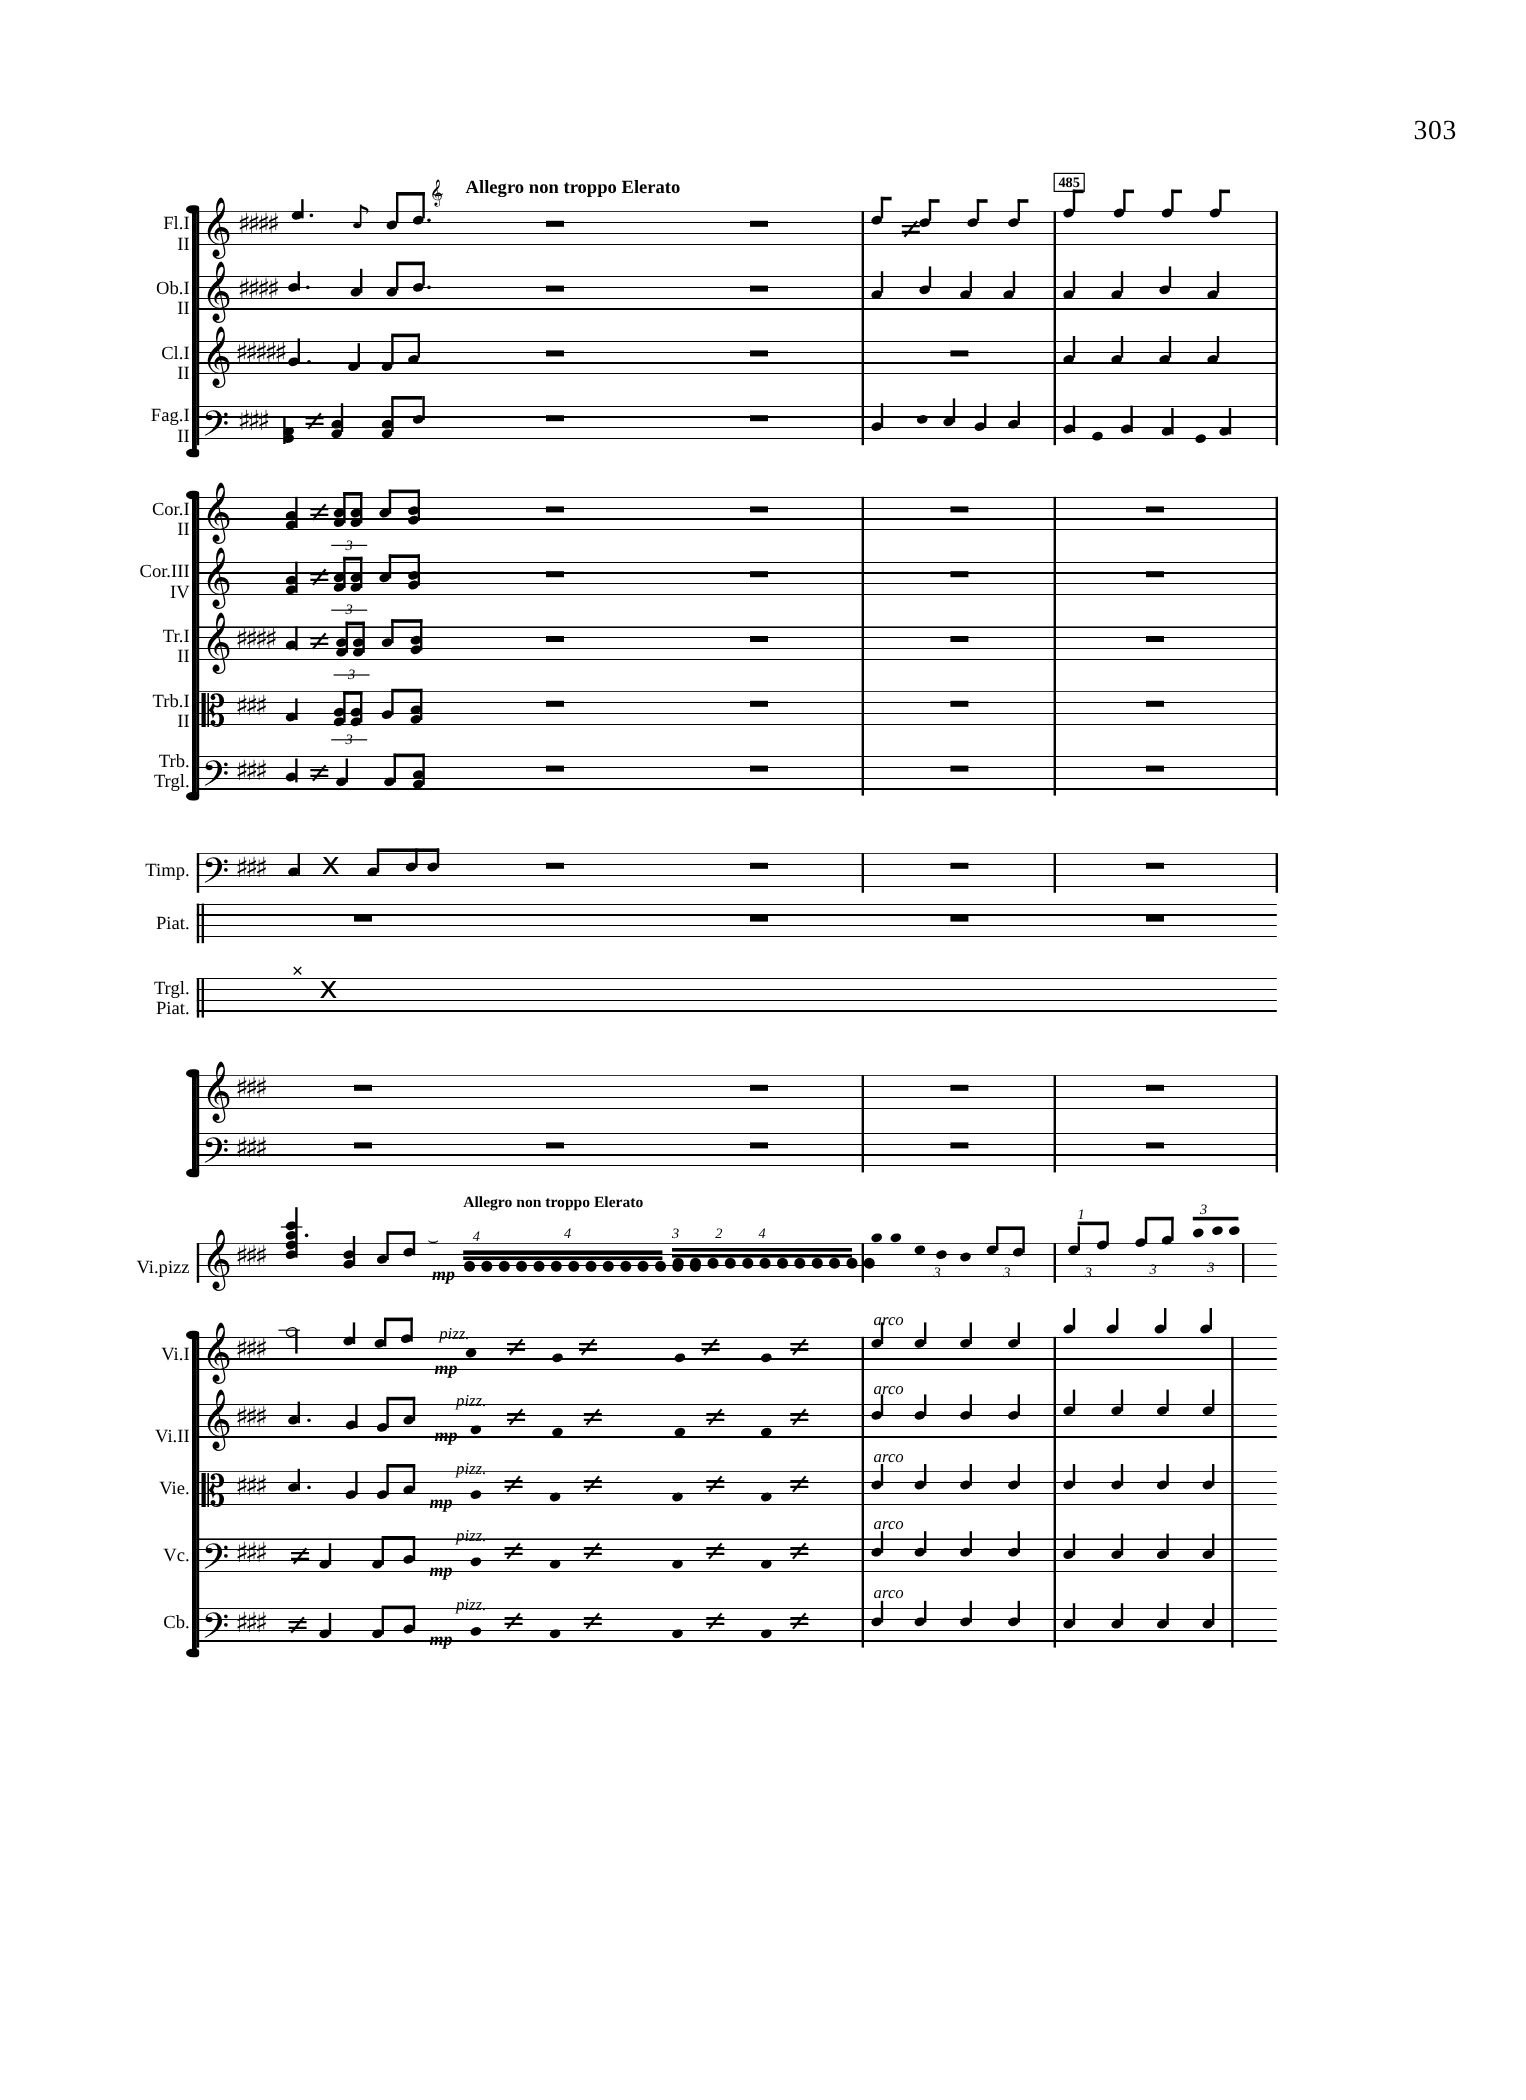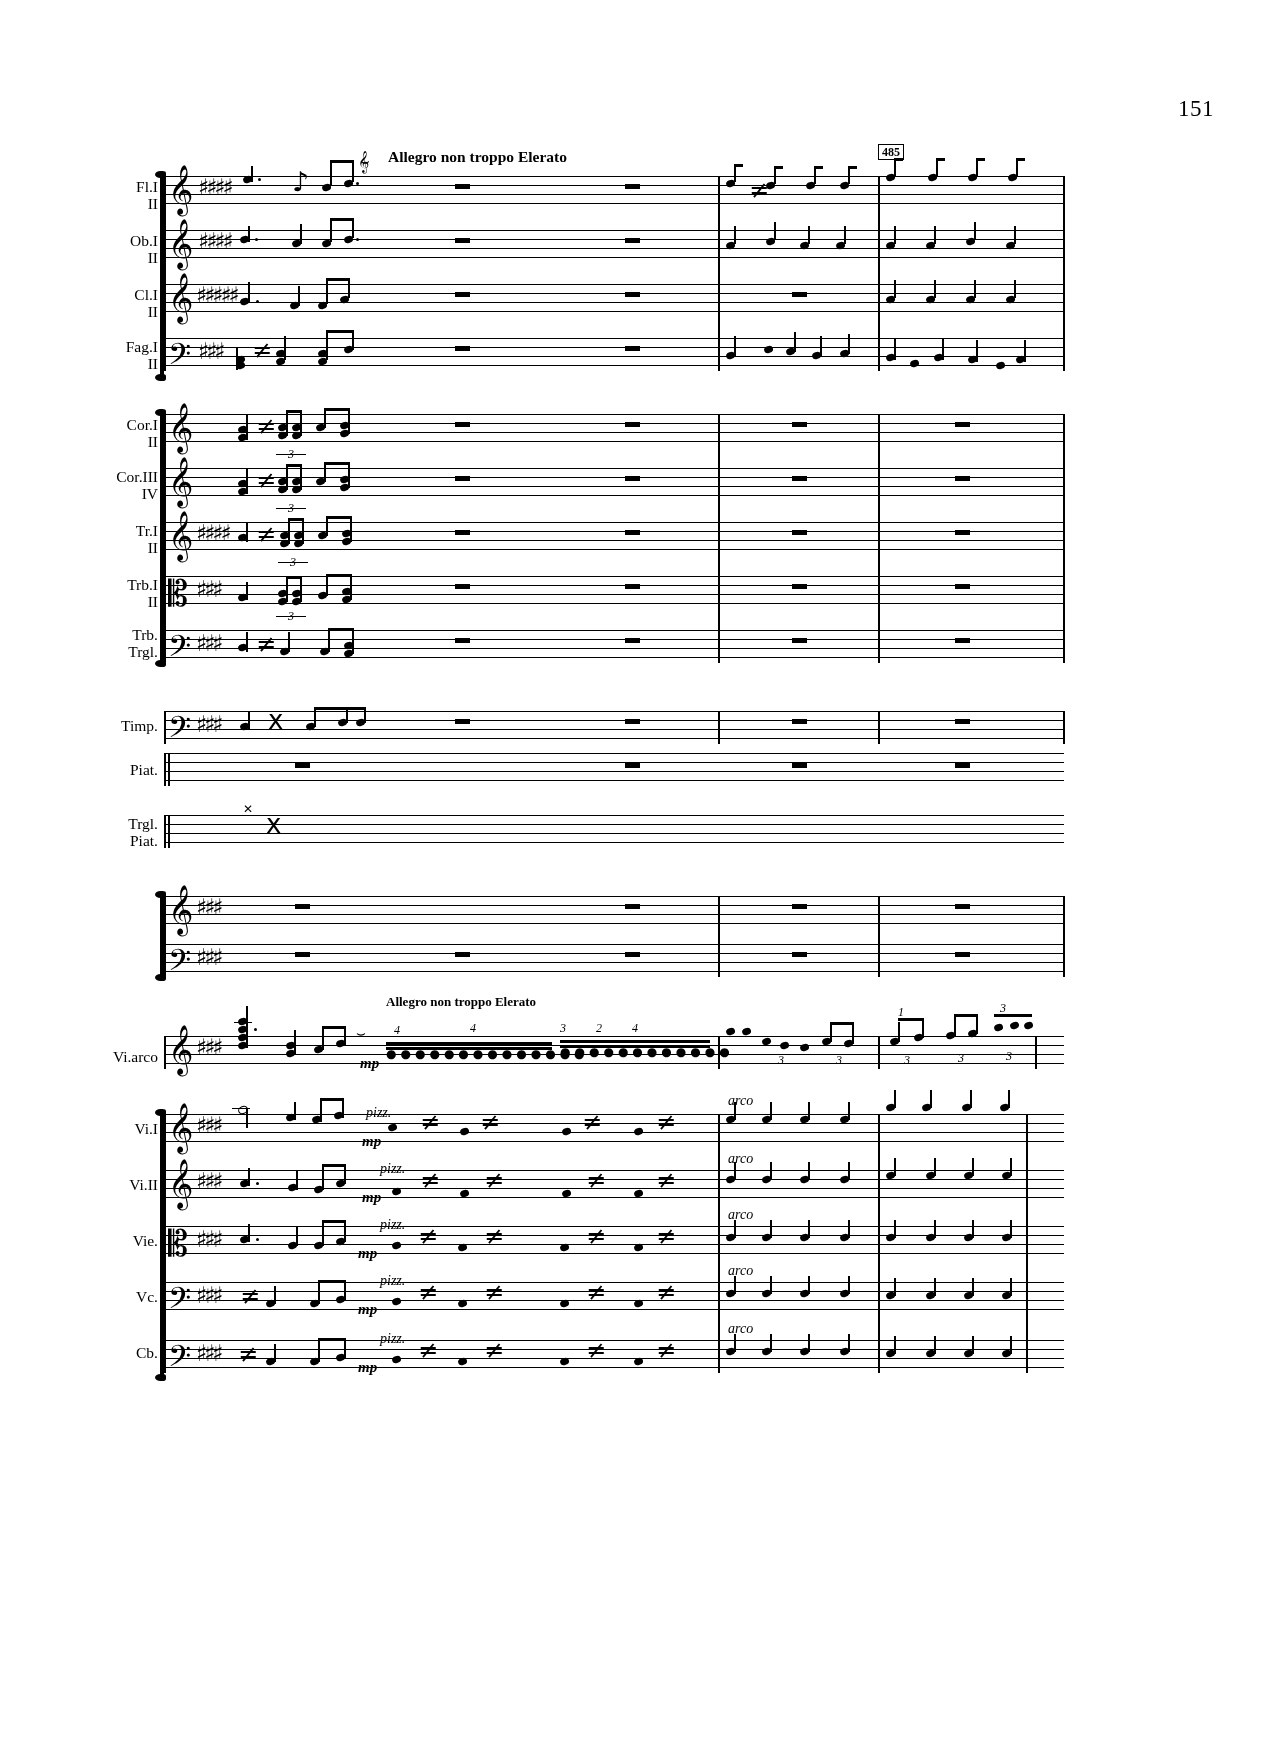--- a/index.html
+++ b/index.html
@@ -194,21 +194,21 @@
   .fermata { font-size: 19px; }
   .hairline {
     position: absolute;
     height: 1.2px;
     background: #000;
   }
 </style>
 </head>
 <body>
 
-<div id="page-number">151</div>
+<div id="page-number">303</div>
 
 <div class="system" style="top:170px;">
 
   <div class="tempo-mark" style="left:388px; top:-22px;">Allegro non troppo Elerato</div>
   <div class="rehearsal-mark" style="left:878px; top:-26px;text-align:center;">485</div>
 
   <div class="staff-label" style="left:78px; top:8px; width:80px;">Fl.I
 II</div>
   <div class="staff-label" style="left:78px; top:62px; width:80px;">Ob.I
 II</div>
@@ -600,21 +600,21 @@
   <div class="wholerest" style="left:455px; top:62px;"></div>
   <div class="wholerest" style="left:625px; top:62px;"></div>
   <div class="wholerest" style="left:792px; top:62px;"></div>
   <div class="wholerest" style="left:955px; top:62px;"></div>
 </div>
 
 <div class="system" style="top:1020px;">
 
   <div class="tempo-mark" style="left:386px; top:-26px; font-size:13px;">Allegro non troppo Elerato</div>
 
-  <div class="staff-label" style="left:84px; top:28px; width:74px;">Vi.arco</div>
+  <div class="staff-label" style="left:84px; top:28px; width:74px;">Vi.pizz</div>
 
   <div class="staff" style="left:164px; top:16px; width:900px;"></div>
 
   <div class="barline" style="left:164px; top:16px; height:33px;"></div>
   <div class="barline" style="left:718px; top:16px; height:33px;"></div>
   <div class="barline" style="left:878px; top:16px; height:33px;"></div>
   <div class="barline" style="left:1035px; top:16px; height:33px;"></div>
 
   <div class="glyph clef-g" style="left:168px; top:8px;">𝄞</div>
   <div class="keysig" style="left:196px; top:16px;">♯♯♯</div>
@@ -684,21 +684,21 @@
   <div class="notehead" style="left:1010px; top:2px;"></div>
   <div class="notehead" style="left:1024px; top:2px;"></div>
   <div class="beam" style="left:994px; top:-6px; width:38px;"></div>
   <div class="tuplet" style="left:1000px; top:-18px;">3</div>
   <div class="tuplet" style="left:1006px; top:30px;">3</div>
 </div>
 
 <div class="system" style="top:1110px;">
 
   <div class="staff-label" style="left:76px; top:10px; width:82px;">Vi.I</div>
-  <div class="staff-label" style="left:72px; top:66px; width:86px;">Vi.II</div>
+  <div class="staff-label" style="left:72px; top:79px; width:86px;">Vi.II</div>
   <div class="staff-label" style="left:76px; top:122px; width:82px;">Vie.</div>
   <div class="staff-label" style="left:80px; top:178px; width:78px;">Vc.</div>
   <div class="staff-label" style="left:80px; top:234px; width:78px;">Cb.</div>
 
   <div class="sys-bracket" style="left:160px; top:4px; height:262px;"></div>
 
   <div class="staff" style="left:164px; top:4px; width:900px;"></div>
   <div class="staff" style="left:164px; top:60px; width:900px;"></div>
   <div class="staff" style="left:164px; top:116px; width:900px;"></div>
   <div class="staff" style="left:164px; top:172px; width:900px;"></div>

